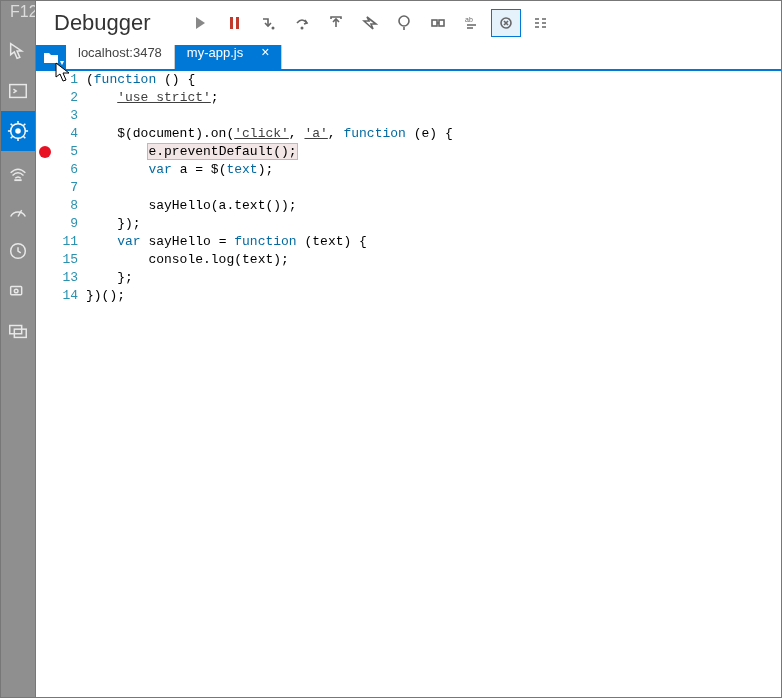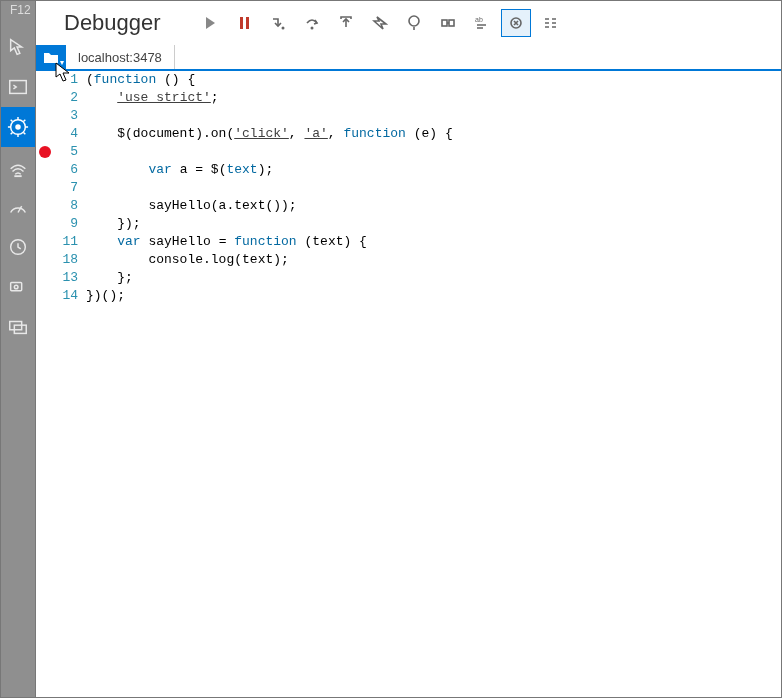--- a/index.html
+++ b/index.html
@@ -2,38 +2,38 @@
 <html><head>
 <meta charset="utf-8">
 <style>
   * { margin: 0; padding: 0; box-sizing: border-box; }
   html, body { width: 782px; height: 698px; font-family: "Segoe UI", Arial, sans-serif; background: #a0a0a0; overflow: hidden; }
   .app { display: flex; width: 100%; height: 100%; border: 1px solid #777; }
   .siderail {
     width: 34px; background: #8f8f8f; display: flex; flex-direction: column; align-items: center;
     color: #fff; padding-top: 2px;
   }
-  .siderail .f12 { font-size: 12px; color: #ddd; margin-bottom: 10px; width: 100%; text-align: left; padding-left: 9px; }
+  .siderail .f12 { font-size: 16px; color: #ddd; margin-bottom: 10px; width: 100%; text-align: left; padding-left: 9px; }
   .siderail .tool { width: 34px; height: 40px; display: flex; align-items: center; justify-content: center; cursor: pointer; }
   .siderail .tool.active { background: #0078d7; }
   .siderail svg { width: 22px; height: 22px; stroke: #e8e8e8; fill: none; stroke-width: 1.6; }
   .siderail .tool.active svg { stroke: #fff; }
   .main { flex: 1; background: #fff; display: flex; flex-direction: column; border-left: 1px solid #777; }
-  .header { display: flex; align-items: center; height: 44px; padding-left: 28px; gap: 4px; }
+  .header { display: flex; align-items: center; height: 44px; padding-left: 18px; gap: 4px; }
   .header-title { font-size: 22px; font-weight: 300; color: #333; margin-right: 30px; }
   .tb-btn { width: 30px; height: 28px; display: flex; align-items: center; justify-content: center; cursor: pointer; border: 1px solid transparent; }
   .tb-btn.on { border: 1px solid #0078d7; background: #e5f1fb; }
   .tb-btn svg { width: 16px; height: 16px; stroke: #666; fill: none; stroke-width: 1.6; }
   .tb-btn.pause svg { stroke: #c0392b; }
   .tabsrow { display: flex; align-items: stretch; height: 26px; border-bottom: 2px solid #0078d7; }
   .folder-btn { width: 30px; display: flex; align-items: center; justify-content: center; background: #0078d7; cursor: pointer; position: relative; }
   .folder-btn svg { width: 16px; height: 14px; fill: #fff; stroke: #fff; }
   .folder-btn .chev { position: absolute; right: 2px; bottom: 2px; font-size: 8px; color: #fff; }
   .cursor-ptr { position: absolute; left: 55px; top: 62px; z-index: 50; pointer-events: none; }
-  .tab { display: flex; align-items: center; padding: 0 12px; font-size: 13px; color: #444; border-right: 1px solid #ccc; cursor: pointer; white-space: nowrap; }
+  .tab { display: flex; padding: 0 12px; font-size: 13px; color: #444; border-right: 1px solid #ccc; cursor: pointer; white-space: nowrap; }
   .tab.active { background: #0078d7; color: #fff; }
   .tab .close { margin-left: 18px; font-size: 14px; line-height: 1; }
   .editor { flex: 1; display: flex; background: #fff; font-family: Consolas, "Courier New", monospace; font-size: 13px; overflow: hidden; position: relative; }
   .row { height: 18px; line-height: 18px; display: flex; }
   .row .bpcol { width: 20px; display: flex; align-items: center; }
   .row .lncol { width: 30px; text-align: right; color: #2b91af; padding-right: 8px; }
   .row .codecol { flex: 1; white-space: pre; }
   .kw { color: #0369a1; }
   .str { color: #404040; text-decoration: underline; }
   .hl-current { background: #f2e6e6; outline: 1px solid #d0b0b0; }
@@ -171,20 +171,24 @@
       <div class="folder-btn">
         <svg viewBox="0 0 16 14">
             <path d="M1 3 L6 3 L8 5 L15 5 L15 13 L1 13 Z" fill="#fff" stroke="none"></path>
           </svg>
         <span class="chev">▾</span>
       </div>
       <div id="tabs-mount" style="display: flex;">
           <div class="tab">
             <span>localhost:3478</span>
           </div>
+          <div class="tab active">
+            <span>my-app.js</span>
+            <span class="close">×</span>
+          </div>
         </div>
     </div>
 
     <div class="editor">
       <div id="code-rows" style="flex:1;">
           <div class="row">
             <div class="bpcol"></div>
             <div class="lncol">1</div>
             <div class="codecol"><span>(</span><span class="kw">function</span><span> () {</span></div>
           </div>
@@ -201,21 +205,21 @@
           <div class="row">
             <div class="bpcol"></div>
             <div class="lncol">4</div>
             <div class="codecol"><span>    $(document).on(</span><span class="str">'click'</span><span>, </span><span class="str">'a'</span><span>, </span><span class="kw">function</span><span> (e) {</span></div>
           </div>
           <div class="row">
             <div class="bpcol">
               <div style="width: 12px; height: 12px; border-radius: 50%; background: rgb(232, 17, 35); margin-left: 3px;"></div>
             </div>
             <div class="lncol">5</div>
-            <div class="codecol"><span>        </span></div>
+            <div class="codecol"><span>        </span><span class="hl-current">e.preventDefault();</span></div>
           </div>
           <div class="row">
             <div class="bpcol"></div>
             <div class="lncol">6</div>
             <div class="codecol"><span>        </span><span class="kw">var</span><span> a = $(</span><span class="kw">text</span><span>);</span></div>
           </div>
           <div class="row">
             <div class="bpcol"></div>
             <div class="lncol">7</div>
             <div class="codecol"><span></span></div>
@@ -230,21 +234,21 @@
             <div class="lncol">9</div>
             <div class="codecol"><span>    });</span></div>
           </div>
           <div class="row">
             <div class="bpcol"></div>
             <div class="lncol">11</div>
             <div class="codecol"><span>    </span><span class="kw">var</span><span> sayHello = </span><span class="kw">function</span><span> (text) {</span></div>
           </div>
           <div class="row">
             <div class="bpcol"></div>
-            <div class="lncol">18</div>
+            <div class="lncol">15</div>
             <div class="codecol"><span>        console.log(text);</span></div>
           </div>
           <div class="row">
             <div class="bpcol"></div>
             <div class="lncol">13</div>
             <div class="codecol"><span>    };</span></div>
           </div>
           <div class="row">
             <div class="bpcol"></div>
             <div class="lncol">14</div>

